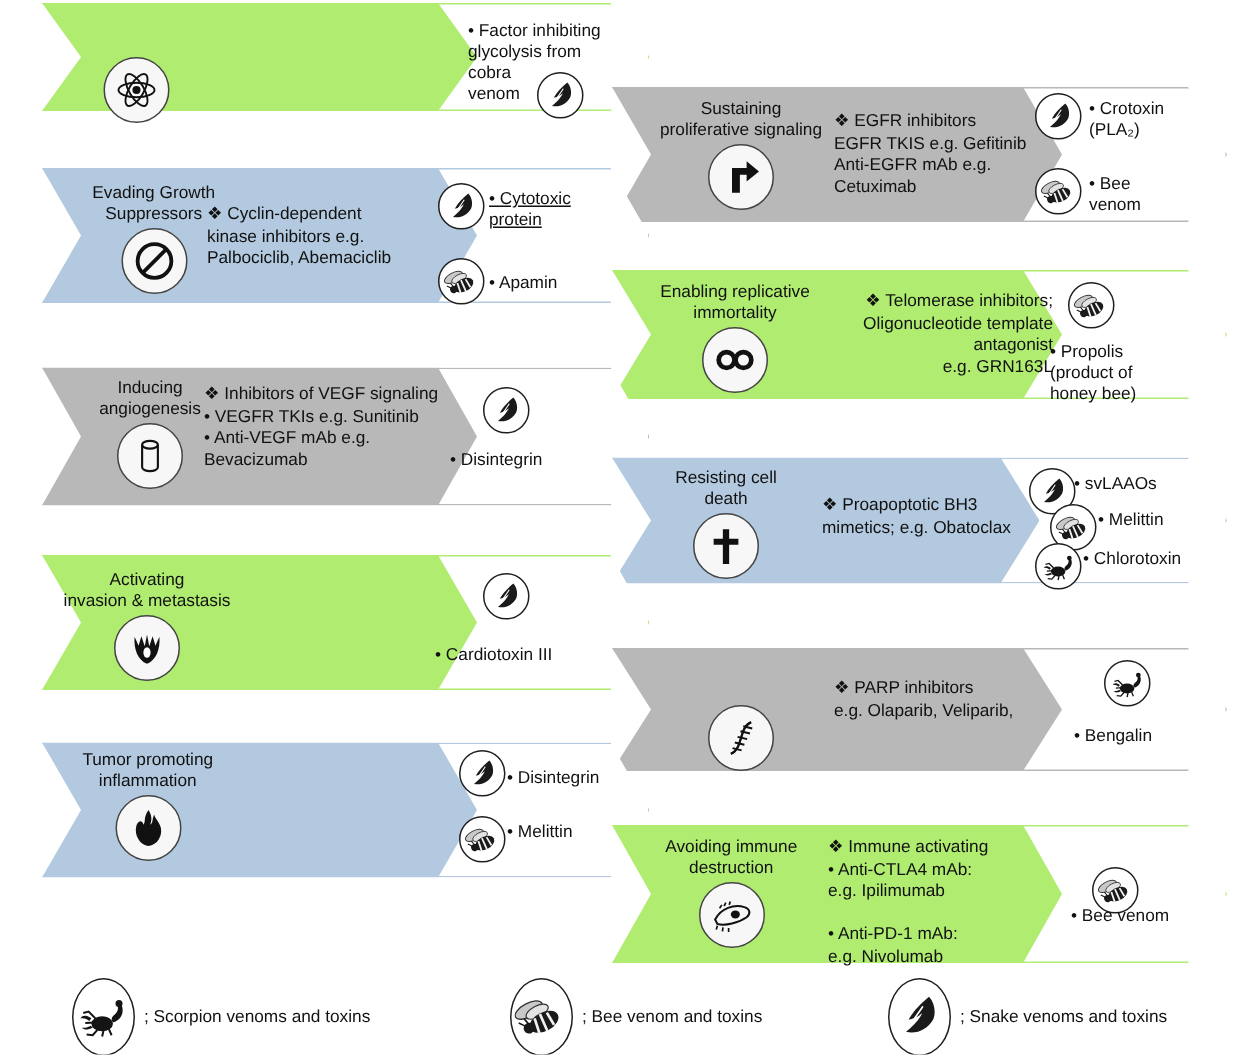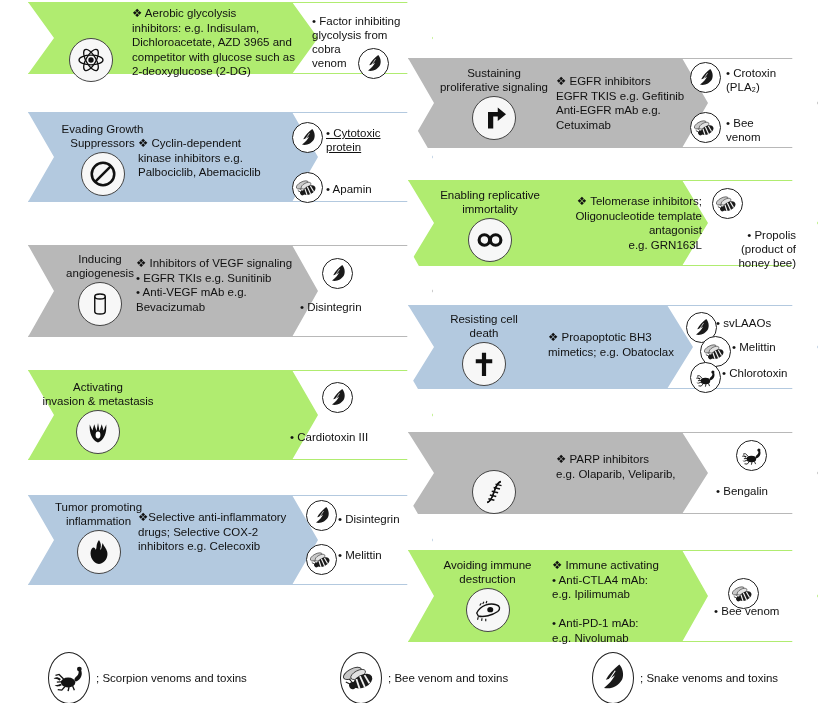--- a/index.html
+++ b/index.html
@@ -77,25 +77,20 @@
     <div class="badge hallmark" style="left: 69px; top: 38px;">
       <svg width="30" height="30" viewBox="0 0 40 40">
       <g fill="none" stroke="#111" stroke-width="1.7">
         <ellipse cx="20" cy="20" rx="16" ry="6.5"></ellipse>
         <ellipse cx="20" cy="20" rx="16" ry="6.5" transform="rotate(60 20 20)"></ellipse>
         <ellipse cx="20" cy="20" rx="16" ry="6.5" transform="rotate(120 20 20)"></ellipse>
       </g>
         <circle cx="20" cy="20" r="3.6" fill="#111"></circle>
       </svg>
     </div>
-    <div class="lbl-body" style="left: 132px; top: 6px; width: 168px;">❖ Aerobic glycolysis
-inhibitors: e.g. Indisulam,
- Dichloroacetate,   AZD 3965 and
-competitor with glucose such as
-2-deoxyglucose (2-DG)</div>
     <div class="badge venom" style="left: 358px; top: 48px;">
       <svg width="24" height="24" viewBox="0 0 40 40">
       <path d="M27 5 C21 10 15 16 12 22 C17 21 20 19 22 17 C20 22 15 27 10 31
                C18 33 26 29 30 22 C32.5 17 31 9 27 5 Z" fill="#1a1a1a"></path>
       <path d="M22.5 12 C20 16 17 20 15 23" stroke="#fff" stroke-width="1.2" fill="none"></path>
       </svg>
     </div>
     <div class="venom-label" style="left: 312px; top: 14px; width: 92px;">• Factor inhibiting
 glycolysis from
 cobra
@@ -204,37 +199,37 @@
         <g stroke="#f2f2f2" stroke-width="2">
           <path d="M15 18.5 L13 30"></path>
             <path d="M20 17.5 L19 31"></path>
             <path d="M25 19 L25.5 29.5"></path>
           </g>
         <circle cx="8" cy="23" r="4" fill="#1a1a1a"></circle>
         <path d="M6 20 L3 16 M9 19.5 L8 15" stroke="#1a1a1a" stroke-width="1.2"></path>
       </g>
       </svg>
     </div>
-    <div class="venom-label" style="left: 700px; top: 228px; width: 96px; text-align: right;">• Propolis
+    <div class="venom-label" style="left: 700px; top: 228px; width: 96px; text-align: left;">• Propolis
 (product of
 honey bee)</div>
     <div class="chev" style="position: absolute; left: 28px; top: 245px; width: 405px; height: 92px; background: rgb(255, 255, 255); border: 1px solid rgb(184, 184, 184);"></div>
     <div class="chev" style="position: absolute; left: 28px; top: 245px; width: 290px; height: 92px; background: rgb(184, 184, 184);"></div>
     <div class="lbl-title" style="left: 44px; top: 252px; width: 112px; white-space: pre-line;">Inducing
 angiogenesis</div>
     <div class="badge hallmark" style="left: 78px; top: 282px;">
       <svg width="30" height="30" viewBox="0 0 40 40">
       <g fill="none" stroke="#111" stroke-width="1.9">
         <path d="M13 10 L13 30 A7 3.4 0 0 0 27 30 L27 10"></path>
         <ellipse cx="20" cy="10" rx="7" ry="3.4"></ellipse>
         </g>
       </svg>
     </div>
     <div class="lbl-body" style="left: 136px; top: 256px; width: 175px;">❖ Inhibitors of VEGF signaling
-• EGFR TKIs e.g. Sunitinib
+• VEGFR TKIs e.g. Sunitinib
 • Anti-VEGF mAb e.g.
    Bevacizumab</div>
     <div class="badge venom" style="left: 322px; top: 258px;">
       <svg width="24" height="24" viewBox="0 0 40 40">
       <path d="M27 5 C21 10 15 16 12 22 C17 21 20 19 22 17 C20 22 15 27 10 31
                C18 33 26 29 30 22 C32.5 17 31 9 27 5 Z" fill="#1a1a1a"></path>
       <path d="M22.5 12 C20 16 17 20 15 23" stroke="#fff" stroke-width="1.2" fill="none"></path>
       </svg>
     </div>
     <div class="venom-label" style="left: 300px; top: 300px; width: 100px;">• Disintegrin</div>
@@ -353,23 +348,20 @@
     <div class="chev" style="position: absolute; left: 28px; top: 495px; width: 405px; height: 90px; background: rgb(255, 255, 255); border: 1px solid rgb(179, 201, 223);"></div>
     <div class="chev" style="position: absolute; left: 28px; top: 495px; width: 290px; height: 90px; background: rgb(179, 201, 223);"></div>
     <div class="lbl-title" style="left: 36px; top: 500px; width: 125px; white-space: pre-line;">Tumor promoting
 inflammation</div>
     <div class="badge hallmark" style="left: 76.5px; top: 530px;">
       <svg width="30" height="30" viewBox="0 0 40 40">
       <path d="M20 4 C15 11 18 14 15.5 17 C14 12 10 14 9 19 C7.5 26 12 35 20 36
                C28 35 32.5 27 31 20 C30 15 26 12 25 8 C23 13 24 16 21.5 17 C23.5 12 22.5 8 20 4 Z" fill="#111"></path>
       </svg>
     </div>
-    <div class="lbl-body" style="left: 138px; top: 510px; width: 165px;">❖Selective anti-inflammatory
-drugs; Selective COX-2
-inhibitors e.g. Celecoxib</div>
     <div class="badge venom" style="left: 306px; top: 500px;">
       <svg width="24" height="24" viewBox="0 0 40 40">
       <path d="M27 5 C21 10 15 16 12 22 C17 21 20 19 22 17 C20 22 15 27 10 31
                C18 33 26 29 30 22 C32.5 17 31 9 27 5 Z" fill="#1a1a1a"></path>
       <path d="M22.5 12 C20 16 17 20 15 23" stroke="#fff" stroke-width="1.2" fill="none"></path>
       </svg>
     </div>
     <div class="venom-label" style="left: 338px; top: 512px; width: 82px;">• Disintegrin</div>
     <div class="badge venom" style="left: 306px; top: 544px;">
       <svg width="24" height="24" viewBox="0 0 40 40">

